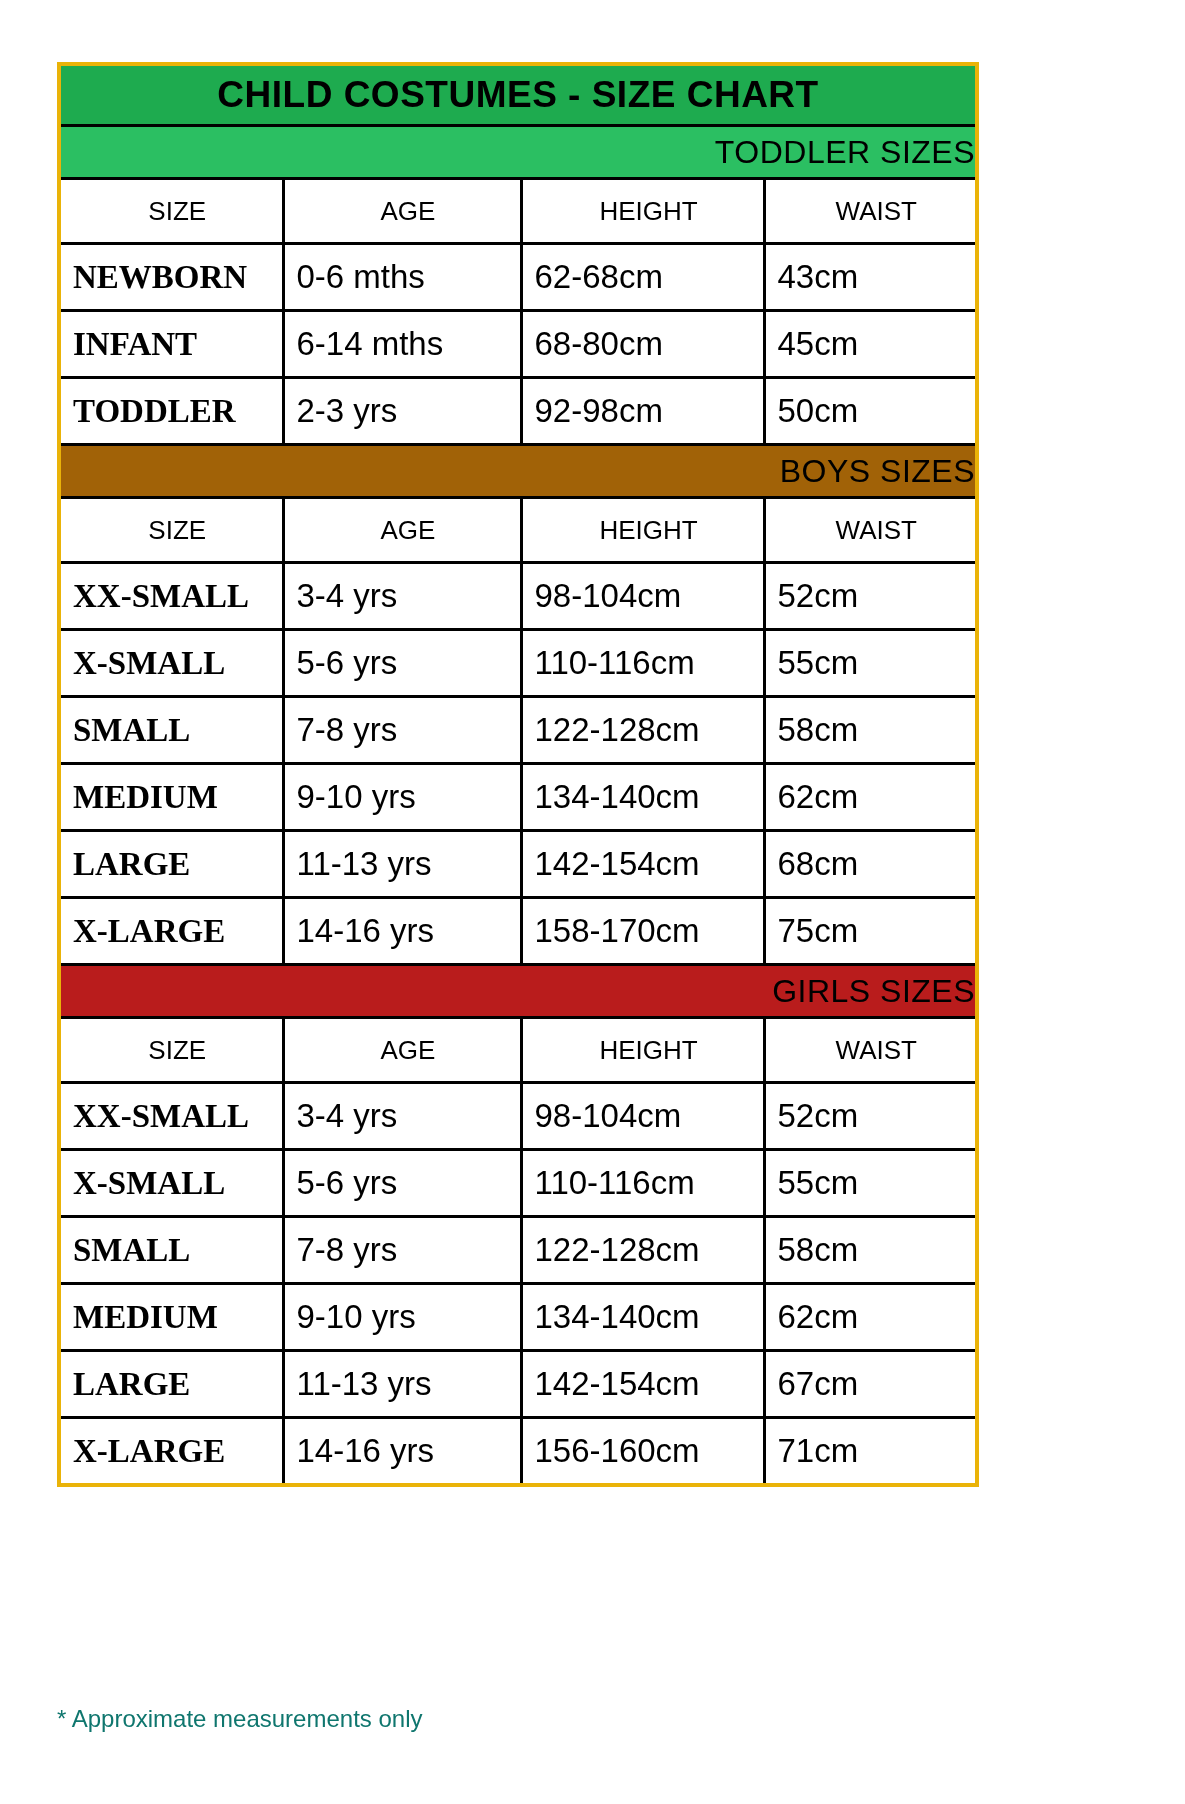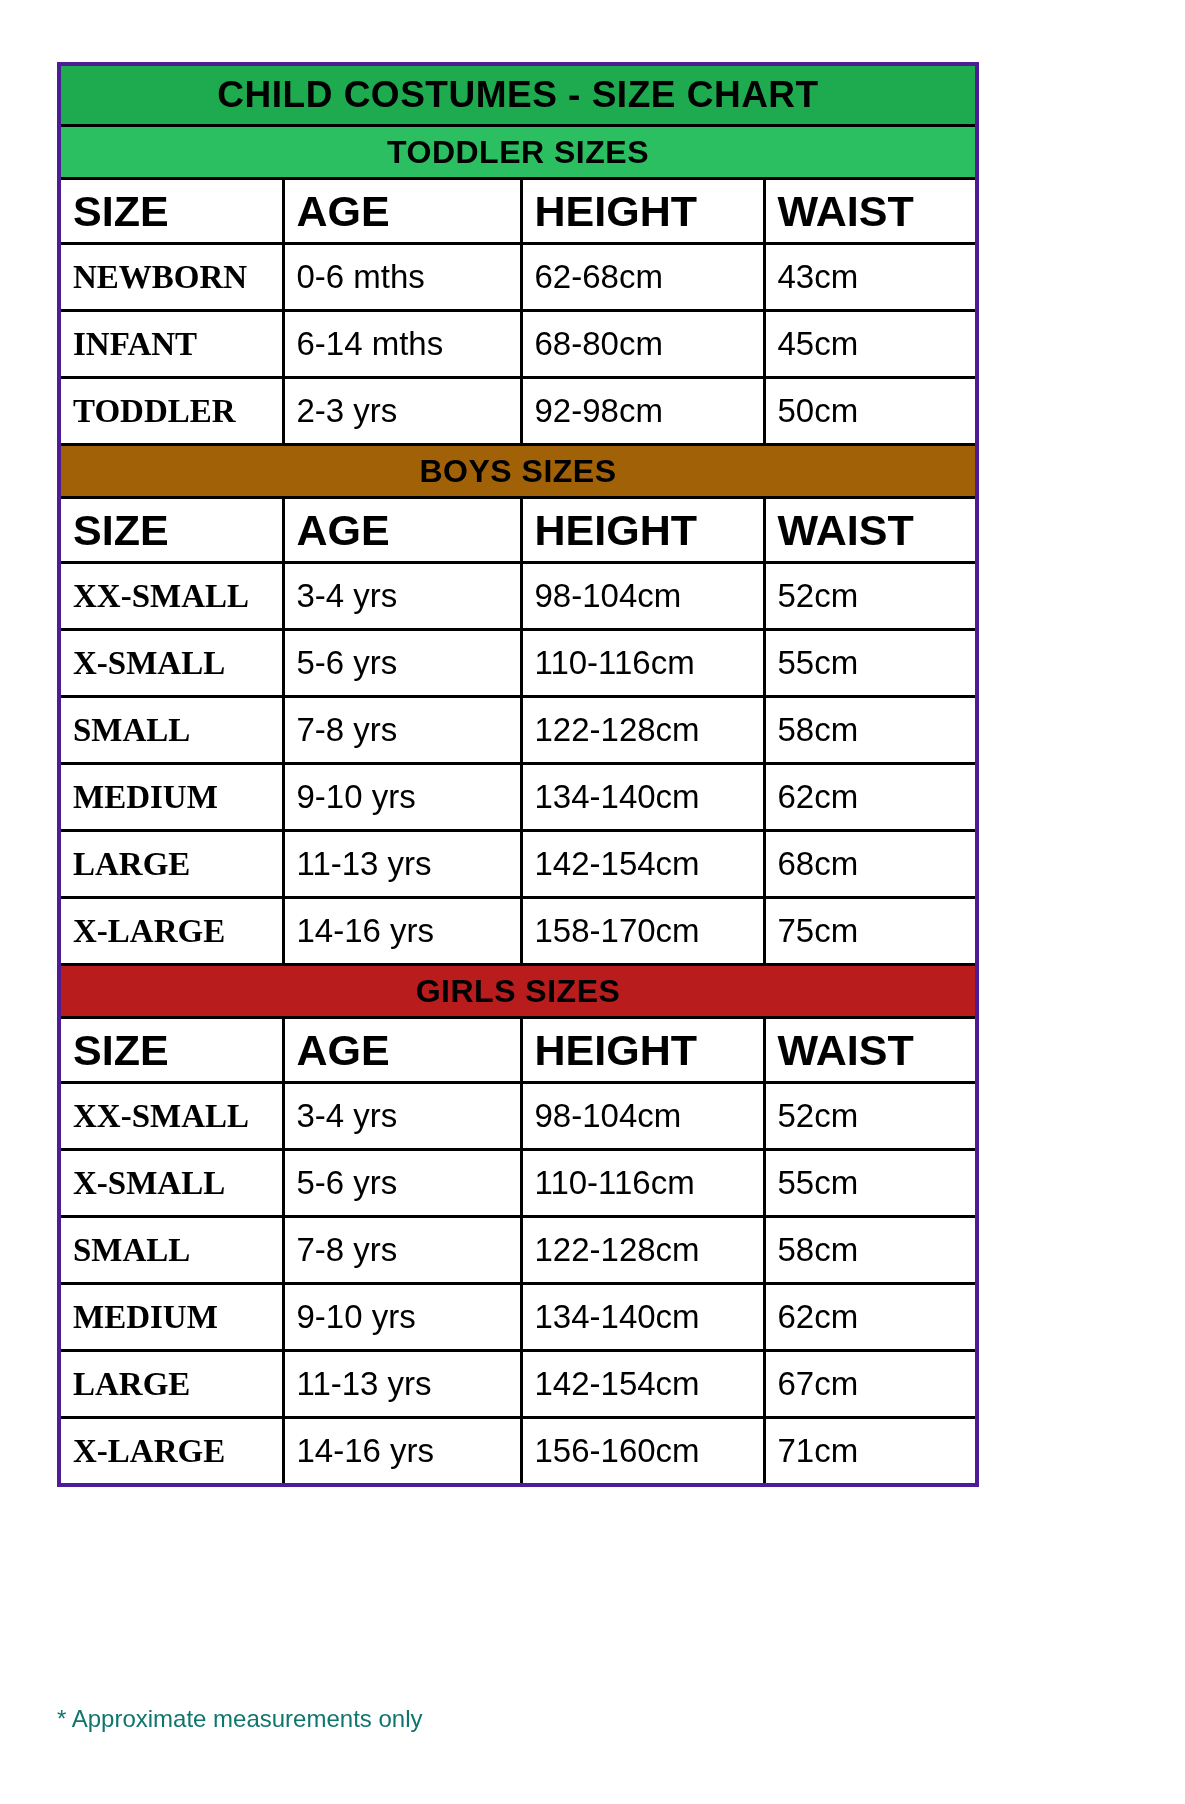--- a/index.html
+++ b/index.html
@@ -25,21 +25,21 @@
   .chart {
     position: absolute;
     left: 57px;
     top: 62px;
     width: 918px;
   }
   table.size-table {
     border-collapse: collapse;
     table-layout: fixed;
     width: 918px;
-    border: 4px solid #4c1d95;
+    border: 4px solid #eab308;
   }
   table.size-table td {
     border: 3px solid #000000;
     padding: 0;
     vertical-align: middle;
   }
   .col-size { width: 224px; }
   .col-age  { width: 238px; }
   .col-height { width: 243px; }
   .col-waist { width: 213px; }
@@ -47,36 +47,37 @@
   .title-cell {
     background: #1eab4f;
     text-align: center;
     font-weight: bold;
     font-size: 37px;
     letter-spacing: 0.5px;
     height: 58px;
     line-height: 58px;
   }
   .section-cell {
-    text-align: center;
-    font-weight: bold;
+    text-align: right;
+    font-weight: normal;
     font-size: 32px;
     letter-spacing: 0.5px;
     height: 50px;
     line-height: 50px;
   }
   .section-toddler { background: #2bbf62; }
   .section-boys { background: #a16207; }
   .section-girls { background: #b91c1c; }
 
   .hdr-cell {
-    font-size: 43px;
-    font-weight: bold;
+    font-size: 26px;
+    font-weight: normal;
     height: 62px;
     padding-left: 12px !important;
+    text-align: center;
   }
   .row-cell {
     font-size: 33px;
     height: 64px;
     padding-left: 12px !important;
     white-space: nowrap;
   }
   .row-cell.sizename {
     font-weight: bold;
     font-family: Liberation Serif, serif;

